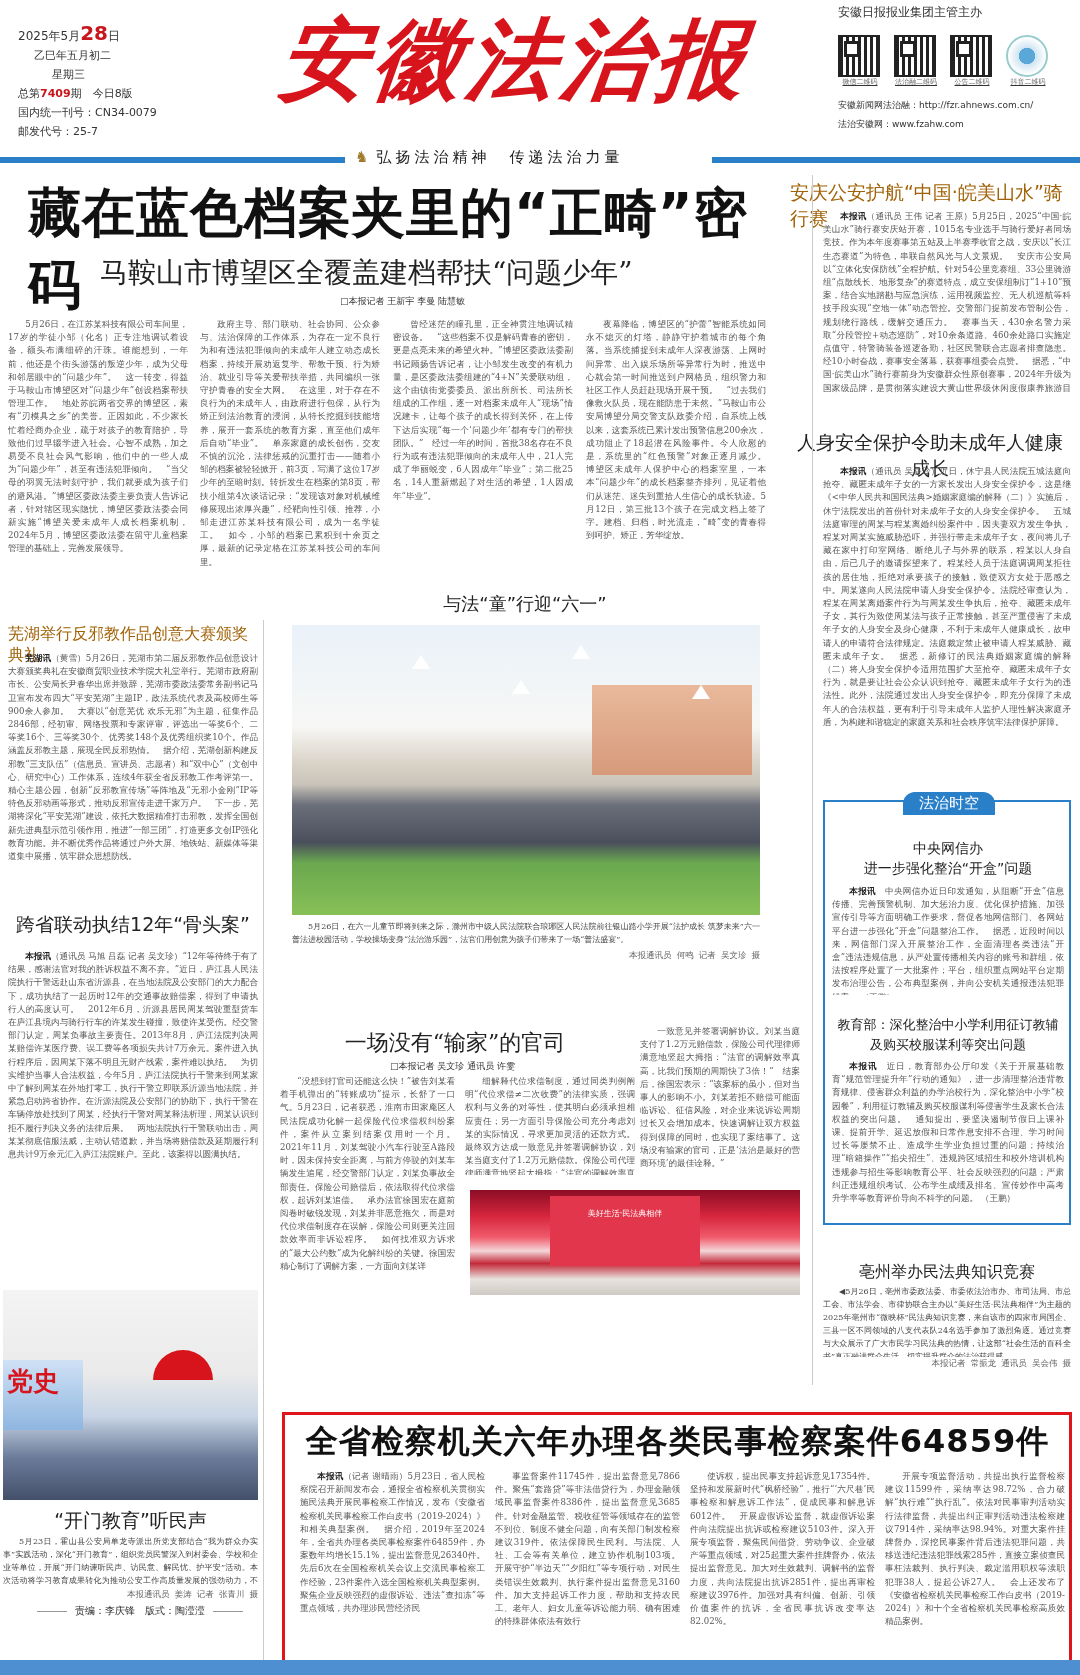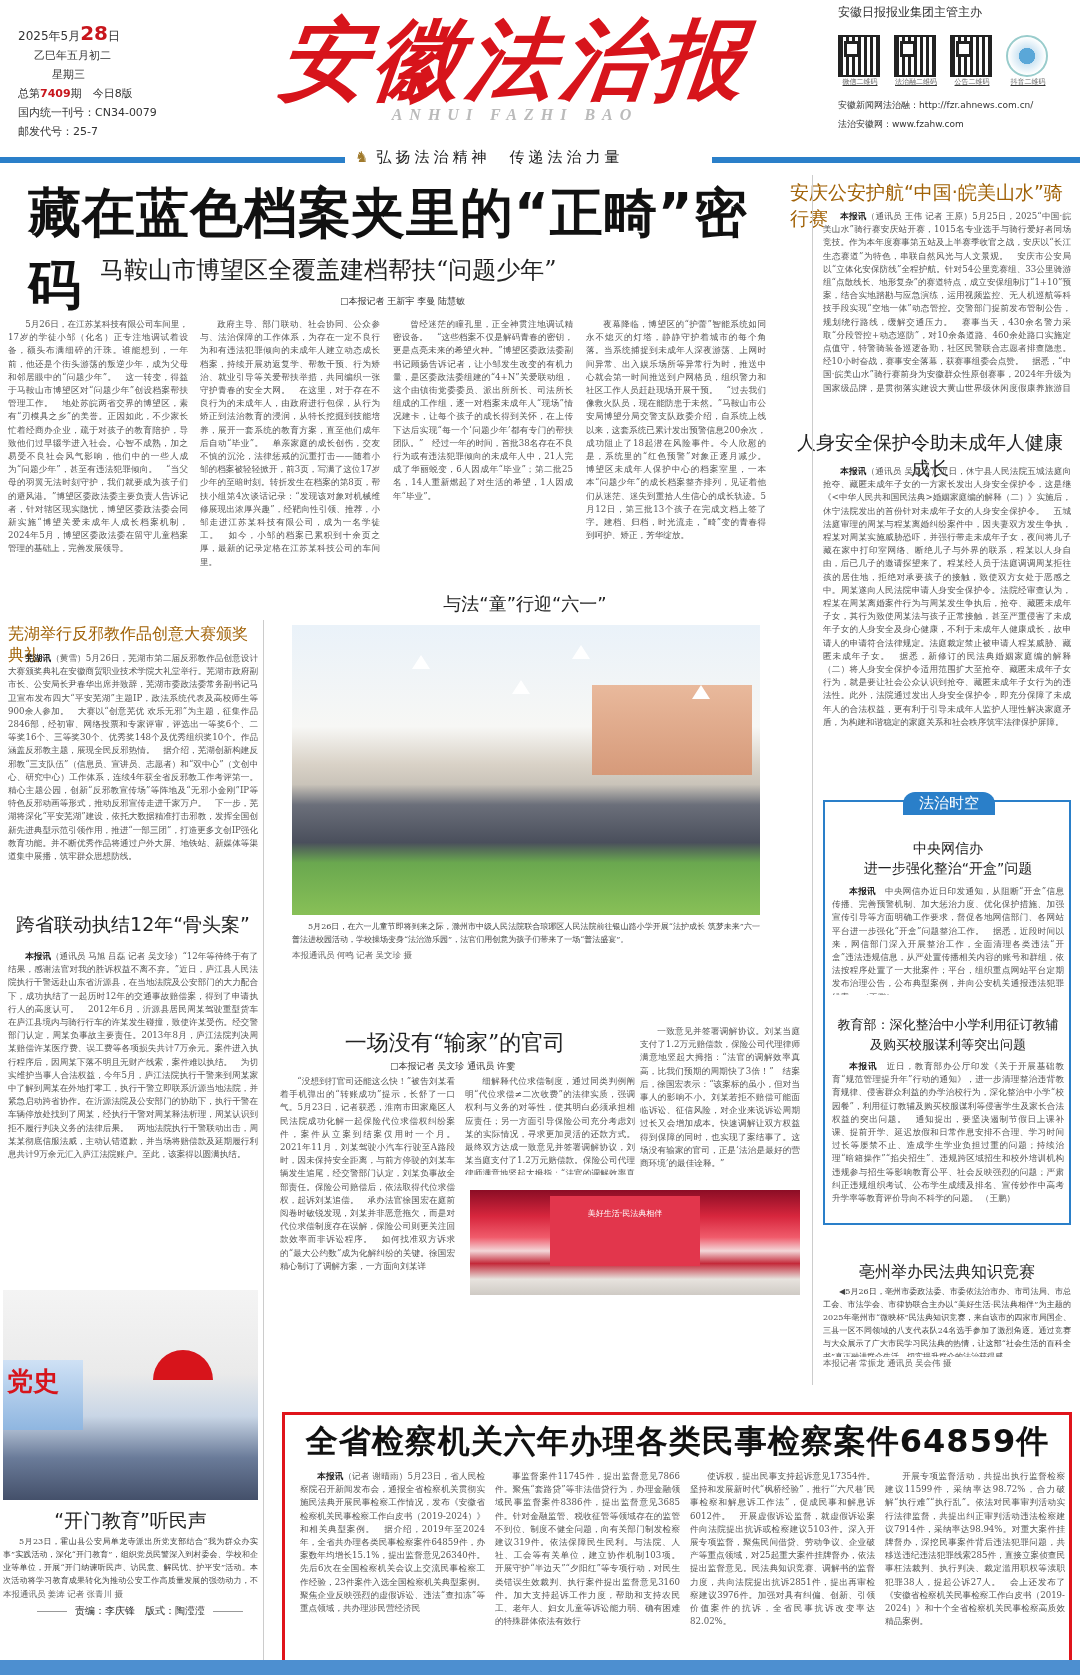--- a/index.html
+++ b/index.html
@@ -24,39 +24,39 @@
   .qr { width: 44px; text-align: center; font-size: 7px; color: #666; }
   .qr-box { width: 42px; height: 42px; background:
       repeating-linear-gradient(90deg,#222 0 3px,#fff 3px 6px),
       #222; border: 2px solid #222; position: relative; }
   .qr-box::after { content: ""; position: absolute; left: 4px; top: 4px; width: 10px; height: 10px; border: 3px solid #222; background: #fff; }
   .qr-box.round { border-radius: 50%; background: radial-gradient(circle,#5aa7d8 30%,#cfe5f3 31%,#fff 70%); border: 2px solid #9cc; }
   .qr-box.round::after { display: none; }
   .mr-link { font-size: 9px; color: #333; margin-top: 6px; }
 
   .headline-main { left: 28px; top: 178px; width: 740px; font-family: "DejaVu Sans", sans-serif; font-weight: 900; font-size: 53px; color: #111; letter-spacing: 1px; }
-  .subhead-main { left: 100px; top: 254px; width: 600px; font-family: "DejaVu Serif", serif; font-size: 24px; color: #222; }
+  .subhead-main { left: 100px; top: 254px; width: 600px; font-family: "DejaVu Serif", serif; font-size: 28px; color: #222; }
   .byline { font-family: "DejaVu Sans", sans-serif; font-size: 9px; color: #333; }
   .text { font-size: 8.6px; line-height: 13.2px; color: #555; text-align: justify; text-indent: 2em; }
   .text b { color: #222; }
   .col { position: absolute; overflow: hidden; }
   .h2 { font-family: "DejaVu Sans", sans-serif; font-weight: normal; color: #a16207; text-align: left; }
   .h2-light { font-family: "DejaVu Sans", sans-serif; color: #222; text-align: center; }
   .img { position: absolute; overflow: hidden; }
   .photo-kids { background:
       linear-gradient(180deg,#eaf2f9 0%,#f7f7f5 35%,#d9d2c7 48%,#c9c3b9 55%,#6b6f7a 62%,#4a4f5c 75%,#6aa84f 82%,#88c057 100%); }
   .photo-kids .building { position: absolute; left: 300px; top: 60px; width: 160px; height: 90px; background: linear-gradient(180deg,#e9b99c,#d69a7a); }
   .photo-kids .plane { position: absolute; width: 0; height: 0; border-left: 9px solid transparent; border-right: 9px solid transparent; border-bottom: 14px solid #fff; }
   .photo-event { background: linear-gradient(180deg,#8b0d25 0%,#d7263d 25%,#f05b6b 45%,#f3d6d8 58%,#c42a3a 70%,#e7e3de 85%,#cfcac4 100%); }
   .photo-event .screen { position: absolute; left: 80px; top: 6px; width: 150px; height: 70px; background: #e2364c; color: #fff; font-size: 8px; font-family: "DejaVu Sans", sans-serif; text-align: center; padding-top: 12px; }
   .photo-police { background: linear-gradient(180deg,#f4f4f4 0%,#eaeaea 40%,#c9d6e6 60%,#6a7b99 80%,#44506a 100%); }
   .photo-police .mural { position: absolute; left: 0; top: 70px; width: 80px; height: 70px; background: linear-gradient(180deg,#cfe1f5,#8fb6e0); color: #d7141b; font-size: 26px; font-weight: bold; font-family: "DejaVu Serif", serif; padding: 4px; }
   .photo-police .sun { position: absolute; left: 150px; top: 60px; width: 60px; height: 30px; border-radius: 60px 60px 0 0; background: #d7141b; }
   .caption { font-size: 8px; line-height: 13px; color: #444; text-align: justify; text-indent: 2em; }
-  .credit { font-family: Liberation Sans, sans-serif; font-size: 8.5px; color: #666; }
+  .credit { font-family: Liberation Mono, monospace; font-size: 8.5px; color: #666; text-align: right; }
 
   .box-blue { position: absolute; border: 2px solid #2a7fc9; }
   .box-tag { position: absolute; background: #2a7fc9; color: #fff; font-family: "DejaVu Serif", serif; font-size: 15px; padding: 2px 16px; border-radius: 12px 12px 0 0; }
   .box-red { position: absolute; border: 3px solid #e0141b; }
   .red-headline { font-family: "DejaVu Sans", sans-serif; font-weight: 900; font-size: 32px; color: #111; text-align: center; letter-spacing: 1px; }
   .footer-editor { left: 20px; top: 1604px; width: 240px; font-family: "DejaVu Serif", serif; font-size: 10px; color: #333; text-align: center; }
   .footer-editor::before, .footer-editor::after { content: ""; display: inline-block; width: 30px; height: 1px; background: #999; vertical-align: middle; margin: 0 8px; }
   .bottom-bar { left: 0; top: 1660px; width: 1080px; height: 15px; background: #4d8fd0; }
   .vrule { position: absolute; width: 1px; background: #ccc; }
 </style>
@@ -69,21 +69,20 @@
   </div>
   <div class="center">乙巳年五月初二</div>
   <div class="center" style="padding-left:34px">星期三</div>
   <div><span>总第</span><span class="red">7409</span><span>期　今日8版</span></div>
   <div>国内统一刊号：CN34-0079</div>
   <div>邮发代号：25-7</div>
 </div>
 
 <div class="abs logo">
   <div class="logo-cn">安徽法治报</div>
-  <div class="logo-en">ANHUI FAZHI BAO</div>
 </div>
 
 <div class="abs slogan-row">
   <div class="abs slogan-line-l"></div>
   <div class="abs slogan"><span class="horse">♞</span><span>弘扬法治精神　传递法治力量</span></div>
   <div class="abs slogan-line-r"></div>
 </div>
 
 <div class="abs masthead-right">
   <div class="mr-title">安徽日报报业集团主管主办</div>
@@ -214,19 +213,19 @@
 
 <div class="box-red" style="left:282px;top:1412px;width:790px;height:255px"></div>
 <div class="abs red-headline" style="left:290px;top:1420px;width:775px">全省检察机关六年办理各类民事检察案件64859件</div>
 <div class="col" style="left:300px;top:1470px;width:185px;height:190px">
   <p class="text"><b>本报讯</b><span>（记者 谢晴雨）</span><span>5月23日，省人民检察院召开新闻发布会，通报全省检察机关贯彻实施民法典开展民事检察工作情况，发布《安徽省检察机关民事检察工作白皮书（2019-2024）》和相关典型案例。　据介绍，2019年至2024年，全省共办理各类民事检察案件64859件，办案数年均增长15.1%，提出监督意见26340件。先后6次在全国检察机关会议上交流民事检察工作经验，23件案件入选全国检察机关典型案例。　聚焦企业反映强烈的虚假诉讼、违法“查扣冻”等重点领域，共办理涉民营经济民</span></p>
 </div>
 <div class="col" style="left:495px;top:1470px;width:185px;height:190px">
     <p class="text">事监督案件11745件，提出监督意见7866件。聚焦“套路贷”等非法借贷行为，办理金融领域民事监督案件8386件，提出监督意见3685件。针对金融监管、税收征管等领域存在的监管不到位、制度不健全问题，向有关部门制发检察建议319件。依法保障民生民利。与法院、人社、工会等有关单位，建立协作机制103项。　开展守护“半边天”“夕阳红”等专项行动，对民生类错误生效裁判、执行案件提出监督意见3160件。加大支持起诉工作力度，帮助和支持农民工、老年人、妇女儿童等诉讼能力弱、确有困难的特殊群体依法有效行</p>
   </div>
 <div class="col" style="left:690px;top:1470px;width:185px;height:190px">
-    <p class="text">使诉权，提出民事支持起诉意见17354件。坚持和发展新时代“枫桥经验”，推行“‘六尺巷’民事检察和解息诉工作法”，促成民事和解息诉6012件。　开展虚假诉讼监督，就虚假诉讼案件向法院提出抗诉或检察建议5103件。深入开展专项监督，聚焦民间借贷、劳动争议、企业破产等重点领域，对25起重大案件挂牌督办，依法提出监督意见。民法典知识竞赛、调解书的监督力度，共向法院提出抗诉2851件，提出再审检察建议3976件。加强对具有纠偏、创新、引领价值案件的抗诉，全省民事抗诉改变率达82.02%。</p>
+    <p class="text">使诉权，提出民事支持起诉意见17354件。坚持和发展新时代“枫桥经验”，推行“‘六尺巷’民事检察和解息诉工作法”，促成民事和解息诉6012件。　开展虚假诉讼监督，就虚假诉讼案件向法院提出抗诉或检察建议5103件。深入开展专项监督，聚焦民间借贷、劳动争议、企业破产等重点领域，对25起重大案件挂牌督办，依法提出监督意见。加大对生效裁判、调解书的监督力度，共向法院提出抗诉2851件，提出再审检察建议3976件。加强对具有纠偏、创新、引领价值案件的抗诉，全省民事抗诉改变率达82.02%。</p>
   </div>
 <div class="col" style="left:885px;top:1470px;width:180px;height:190px">
     <p class="text">开展专项监督活动，共提出执行监督检察建议11599件，采纳率达98.72%，合力破解“执行难”“执行乱”。依法对民事审判活动实行法律监督，共提出纠正审判活动违法检察建议7914件，采纳率达98.94%。对重大案件挂牌督办，深挖民事案件背后违法犯罪问题，共移送违纪违法犯罪线索285件，直接立案侦查民事枉法裁判、执行判决、裁定滥用职权等渎职犯罪38人，提起公诉27人。　会上还发布了《安徽省检察机关民事检察工作白皮书（2019-2024）》和十个全省检察机关民事检察高质效精品案例。</p>
   </div>
 
 <div class="abs bottom-bar"></div>
 
 </body></html>

